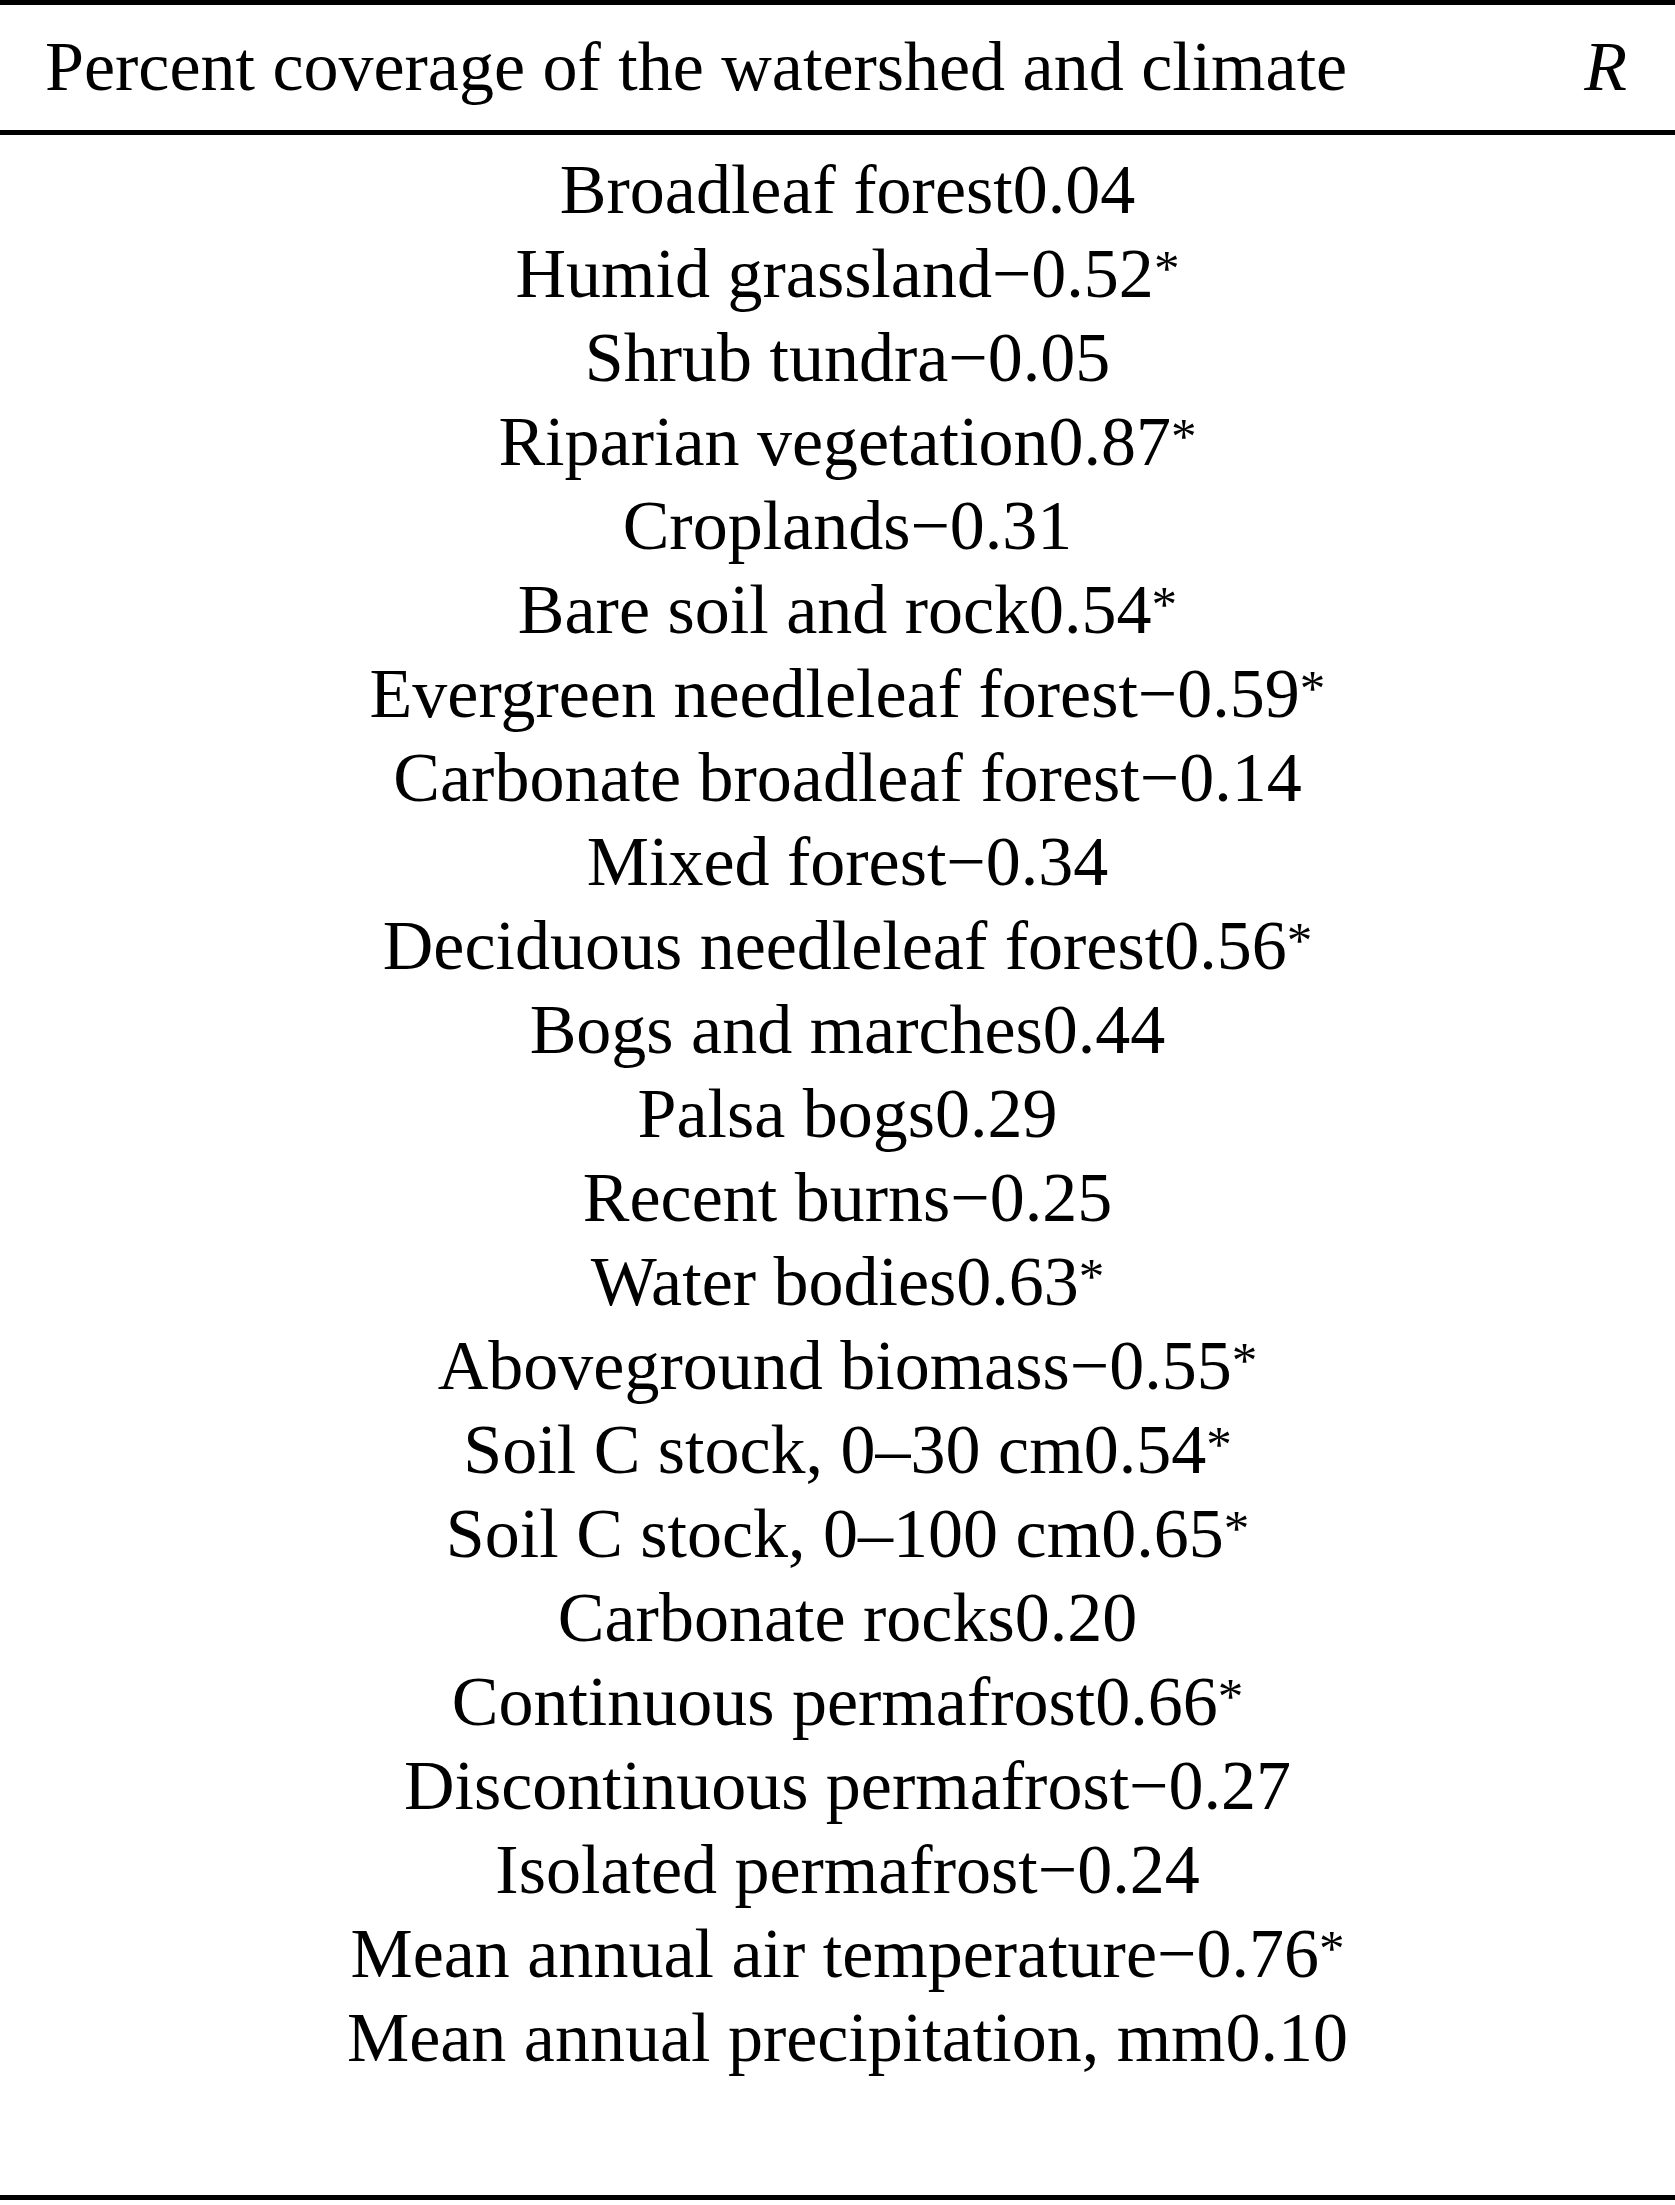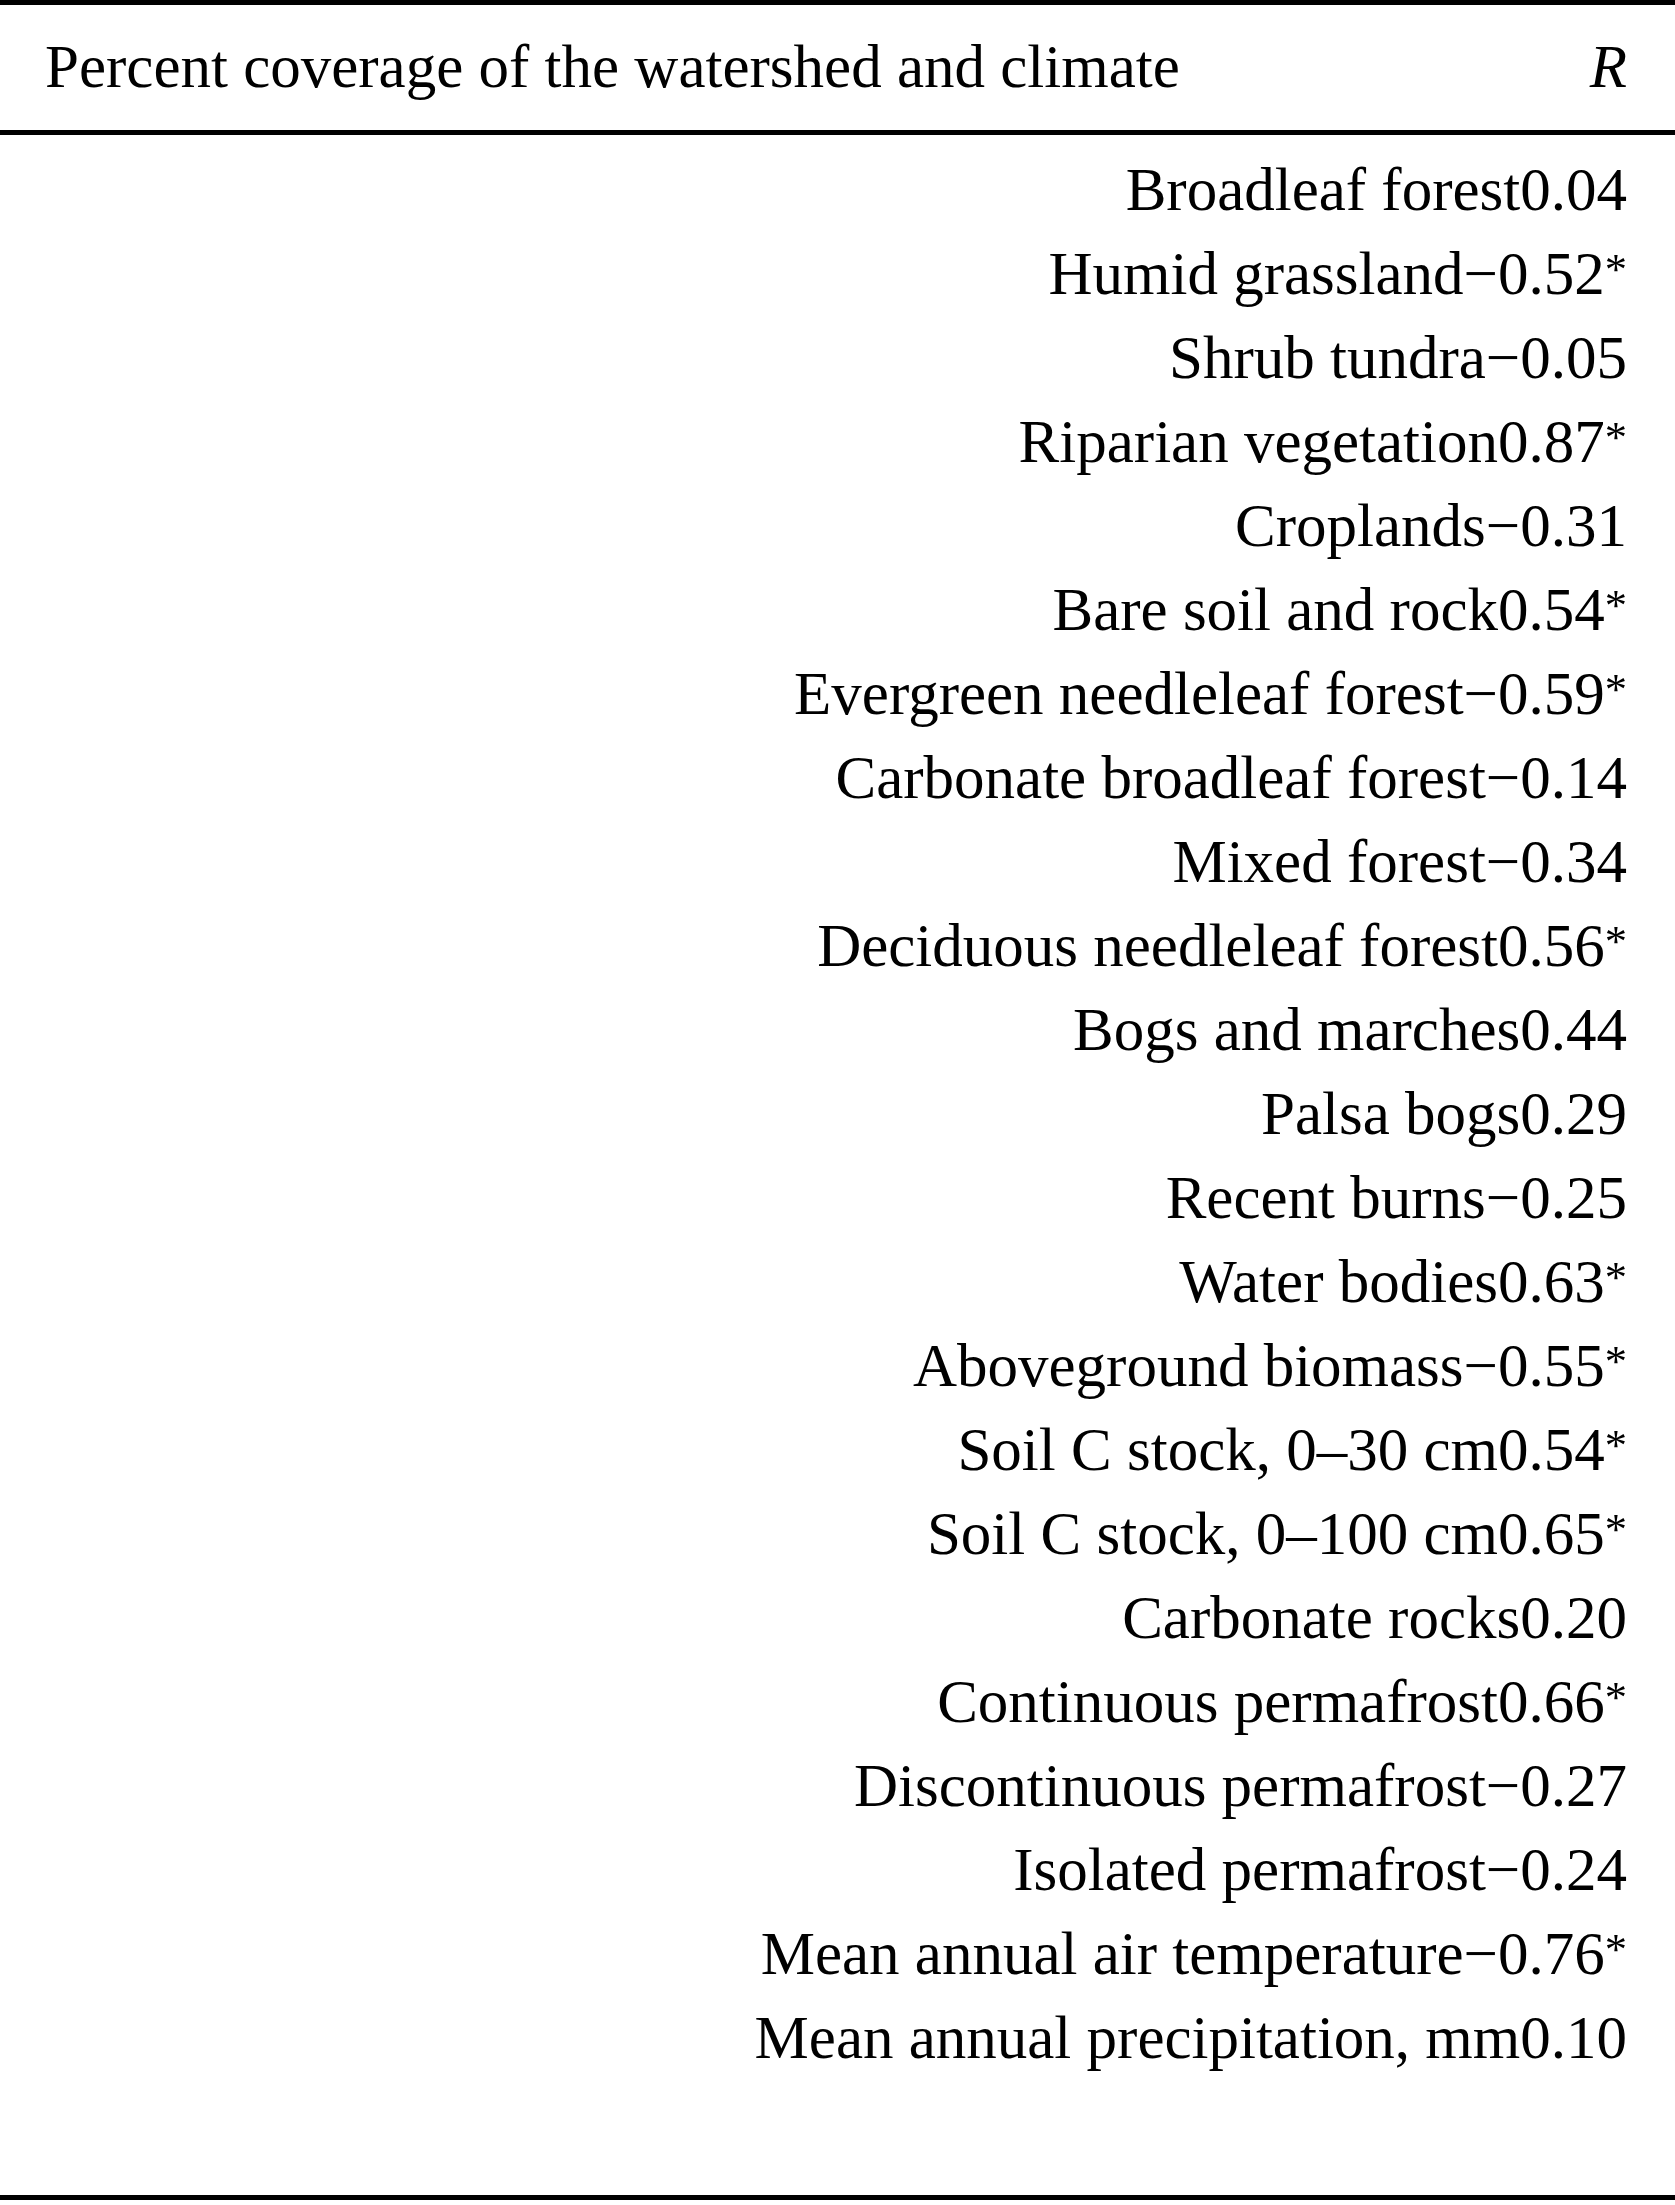--- a/index.html
+++ b/index.html
@@ -7,21 +7,21 @@
     padding: 0;
     background: #ffffff;
   }
   .page {
     position: relative;
     width: 1675px;
     height: 2205px;
     background: #ffffff;
     color: #000000;
     font-family: "Liberation Serif", "DejaVu Serif", serif;
-    font-size: 61px;
+    font-size: 70px;
     overflow: hidden;
   }
   .rule {
     position: absolute;
     left: 0;
     right: 0;
     height: 4.9px;
     background: #000000;
   }
   .rule.top { top: 0; }
@@ -49,21 +49,21 @@
     top: 148px;
     left: 0;
     right: 0;
   }
   .row {
     height: 84px;
     line-height: 84px;
     padding: 0 48px 0 20px;
     box-sizing: border-box;
     display: flex;
-    justify-content: flex-end;
+    justify-content: center;
     white-space: nowrap;
     margin-left: 48px;
   }
   .row .label {
     text-align: left;
   }
   .row .value {
     text-align: right;
   }
   sup.star {

